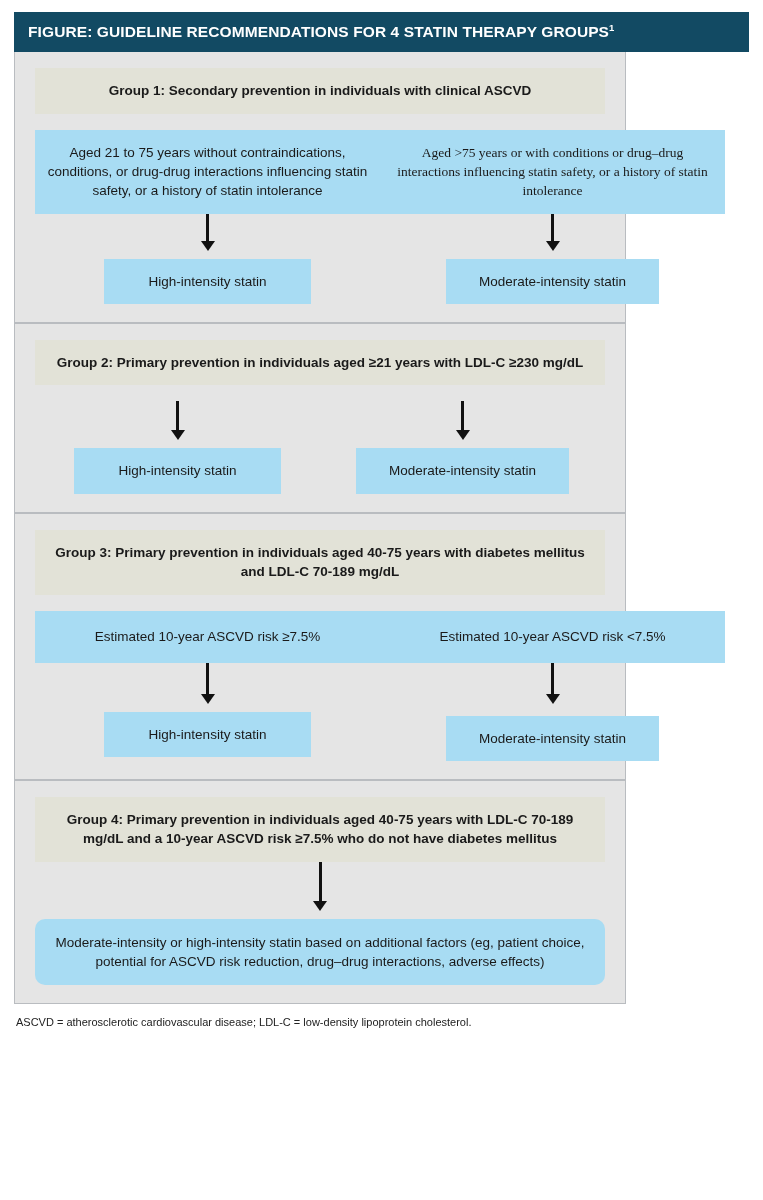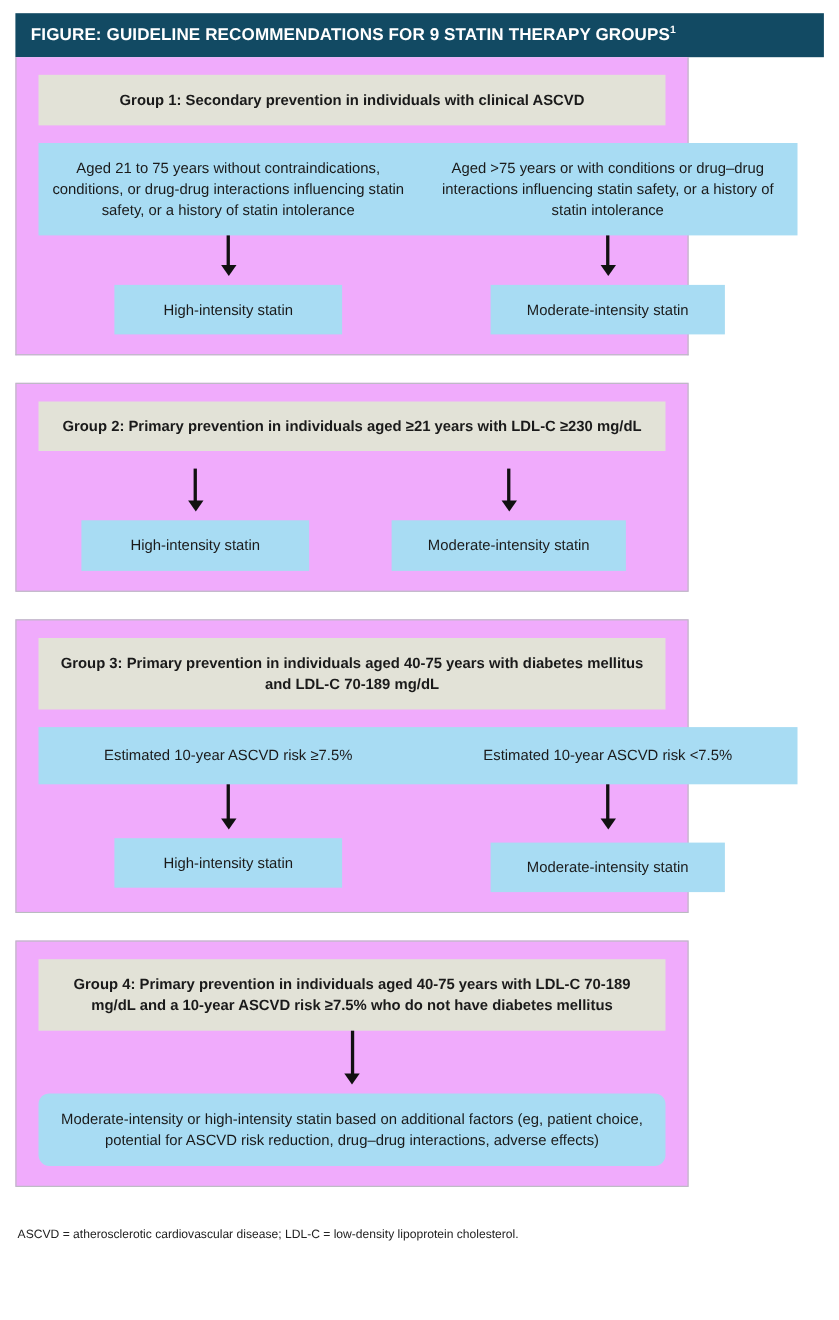--- a/index.html
+++ b/index.html
@@ -37,23 +37,23 @@
     vertical-align: super;
     font-weight: bold;
   }
 
   
   .panel {
     width: 612px;
     box-sizing: border-box;
     border: 1px solid #b9bcc0;
     border-top: none;
-    background: #f0abfc;
+    background: #e5e5e5;
     padding: 16px 20px 18px 20px;
-    margin-bottom: 25px;
+    margin-bottom: 0;
     position: relative;
   }
   .panel.detached {
     border-top: 1px solid #b9bcc0;
   }
 
   .group-header {
     background: #e2e2d7;
     text-align: center;
     font-size: 13.5px;
@@ -126,40 +126,40 @@
     padding: 11px 2px 10px 2px;
     line-height: 1.4;
   }
 </style>
 </head>
 <body>
 
 <div class="figure">
 
   <div class="title-bar">
-    <span>FIGURE: GUIDELINE RECOMMENDATIONS FOR 9 STATIN THERAPY GROUPS</span><span class="sup">1</span>
+    <span>FIGURE: GUIDELINE RECOMMENDATIONS FOR 4 STATIN THERAPY GROUPS</span><span class="sup">1</span>
   </div>
 
   <div class="panel">
     <div class="group-header">Group 1: Secondary prevention in individuals with clinical ASCVD</div>
     <div class="spacer-16"></div>
     <div class="cols">
 
       <div class="col">
         <div class="bluebox narrow" style="min-height:84px;display:flex;align-items:center;justify-content:center;">Aged 21 to 75 years without contraindications, conditions, or drug-drug interactions influencing statin safety, or a history of statin intolerance</div>
         <div class="arrow">
           <div class="shaft" style="height:28px;"></div>
           <div class="head"></div>
         </div>
         <div class="spacer-8"></div>
         <div class="bluebox result">High-intensity statin</div>
       </div>
 
       <div class="col">
-        <div class="bluebox narrow" style="min-height:84px;display:flex;align-items:center;justify-content:center;">Aged &gt;75 years or with conditions or drug–drug interactions influencing statin safety, or a history of statin intolerance</div>
+        <div class="bluebox narrow" style="min-height:84px;display:flex;align-items:center;justify-content:center;font-family:Liberation Serif, serif;">Aged &gt;75 years or with conditions or drug–drug interactions influencing statin safety, or a history of statin intolerance</div>
         <div class="arrow">
           <div class="shaft" style="height:28px;"></div>
           <div class="head"></div>
         </div>
         <div class="spacer-8"></div>
         <div class="bluebox result-w">Moderate-intensity statin</div>
       </div>
 
     </div>
   </div>

